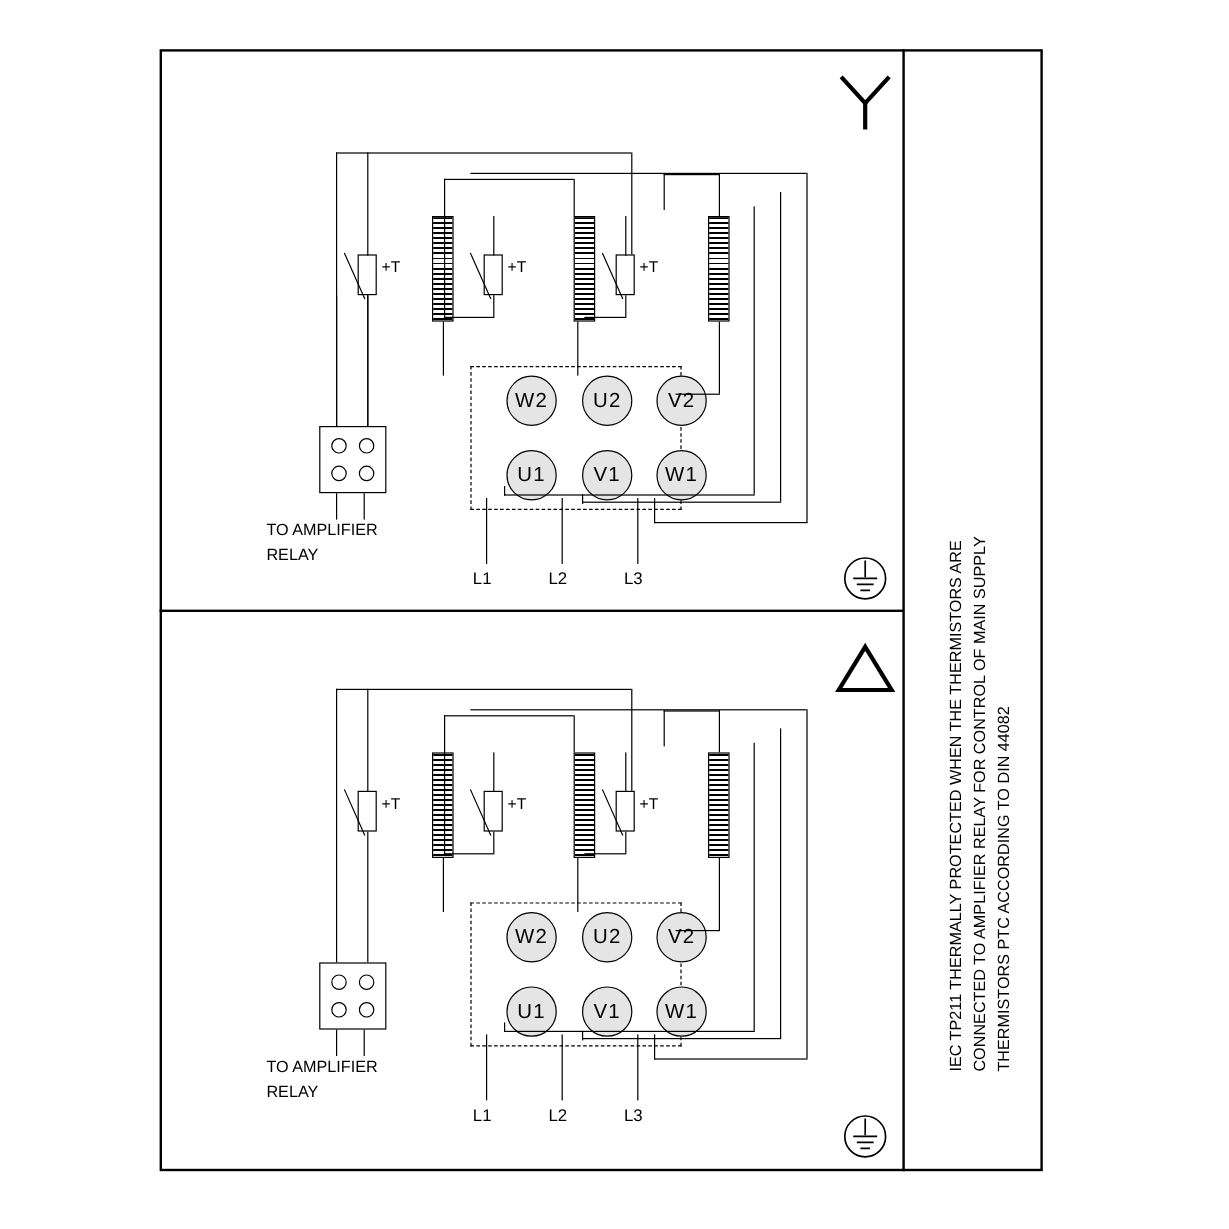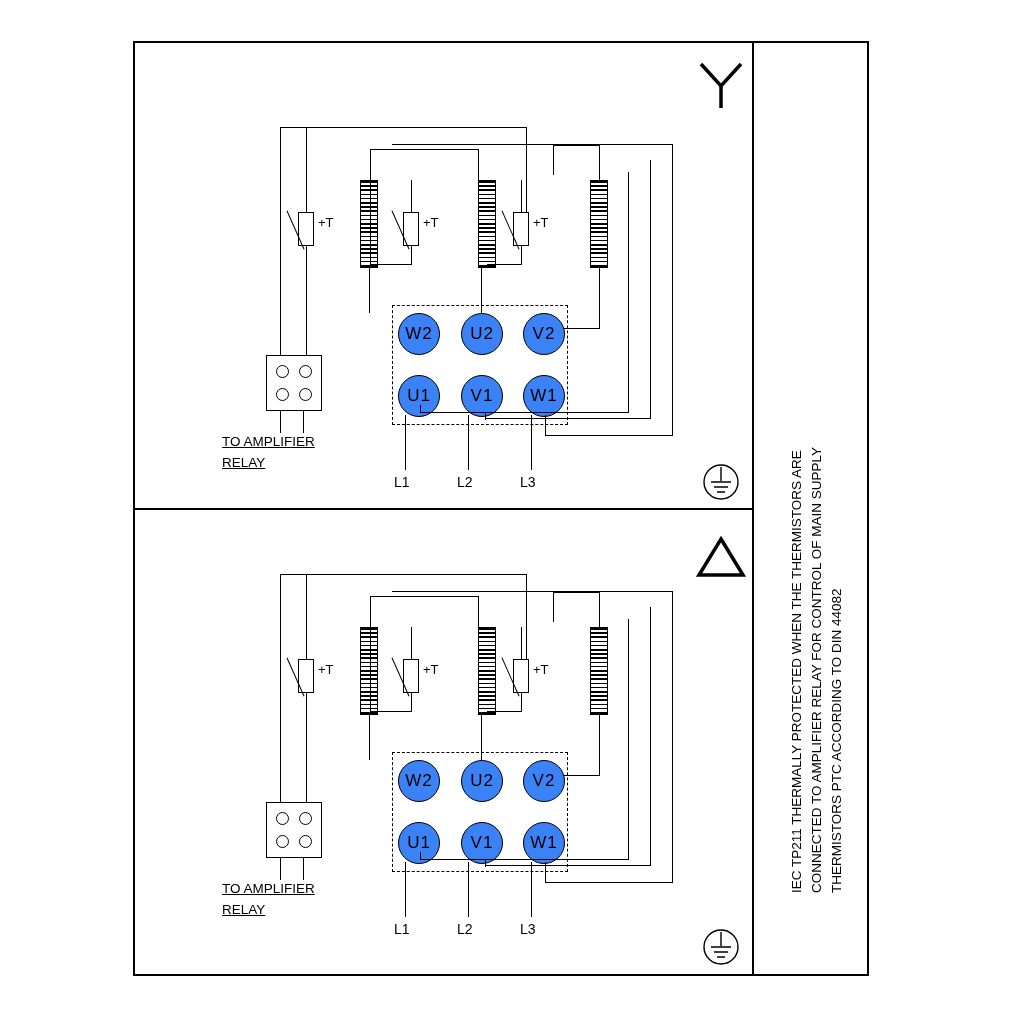--- a/index.html
+++ b/index.html
@@ -11,26 +11,26 @@
   .v1{width:1px;}
   .h2{height:2px;}
   .v2{width:2px;}
   .coil{position:absolute;border:1px solid #000;box-sizing:border-box;
         background:repeating-linear-gradient(to bottom,#000 0px,#000 1.6px,#fff 1.6px,#fff 4.2px);}
   .therm{position:absolute;width:16px;height:34px;border:1px solid #000;box-sizing:border-box;background:#fff;}
   .therm .slash{position:absolute;left:-4px;top:-4px;width:1px;height:42px;background:#000;
         transform:rotate(-24deg);transform-origin:center;}
   .tlabel{position:absolute;font-size:13px;line-height:13px;}
   .node{position:absolute;width:40px;height:40px;border:1.5px solid #000;border-radius:50%;
-        background:#3b82f6;display:flex;align-items:center;justify-content:center;
-        font-size:17px;letter-spacing:1px;}
+        background:#e5e5e5;display:flex;align-items:center;justify-content:center;
+        font-size:17px;letter-spacing:1px;margin-left:24px;}
   .dashbox{position:absolute;border:1px dashed #000;box-sizing:border-box;}
   .term{position:absolute;width:56px;height:56px;border:1.5px solid #000;box-sizing:border-box;background:#fff;}
   .term .tl{position:absolute;width:11px;height:11px;border:1px solid #000;border-radius:50%;background:#fff;}
-  .txt{position:absolute;font-size:13.5px;line-height:17px;white-space:nowrap;text-decoration:underline;}
+  .txt{position:absolute;font-size:13.5px;line-height:17px;white-space:nowrap;}
   .phase{position:absolute;font-size:14px;}
   .vert-text{position:absolute;font-size:13.5px;line-height:19px;white-space:nowrap;
         transform-origin:0 0;transform:rotate(-90deg);}
   svg{display:block;}
   .sym{position:absolute;}
 </style>
 </head>
 <body>
 
 <div id="sheet">

